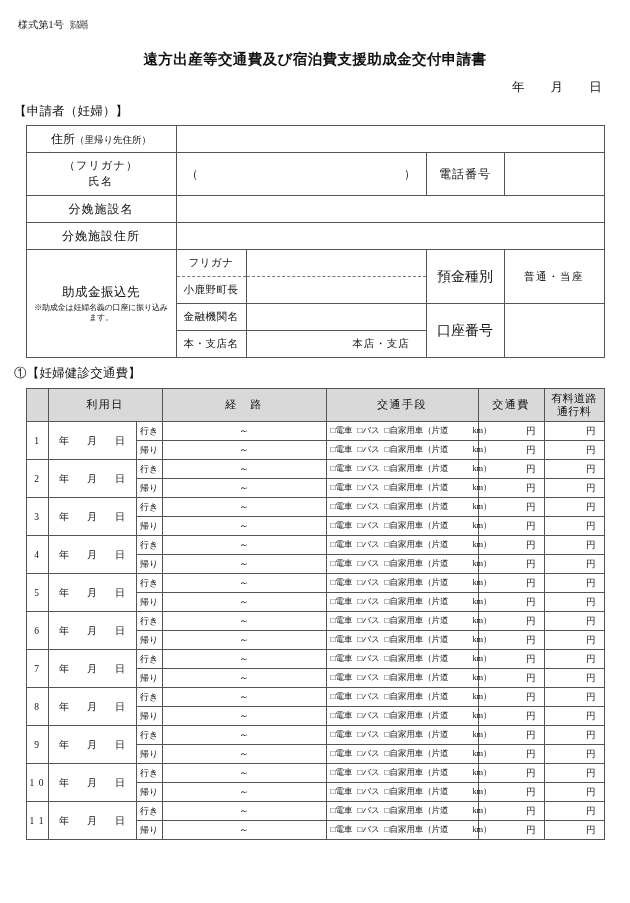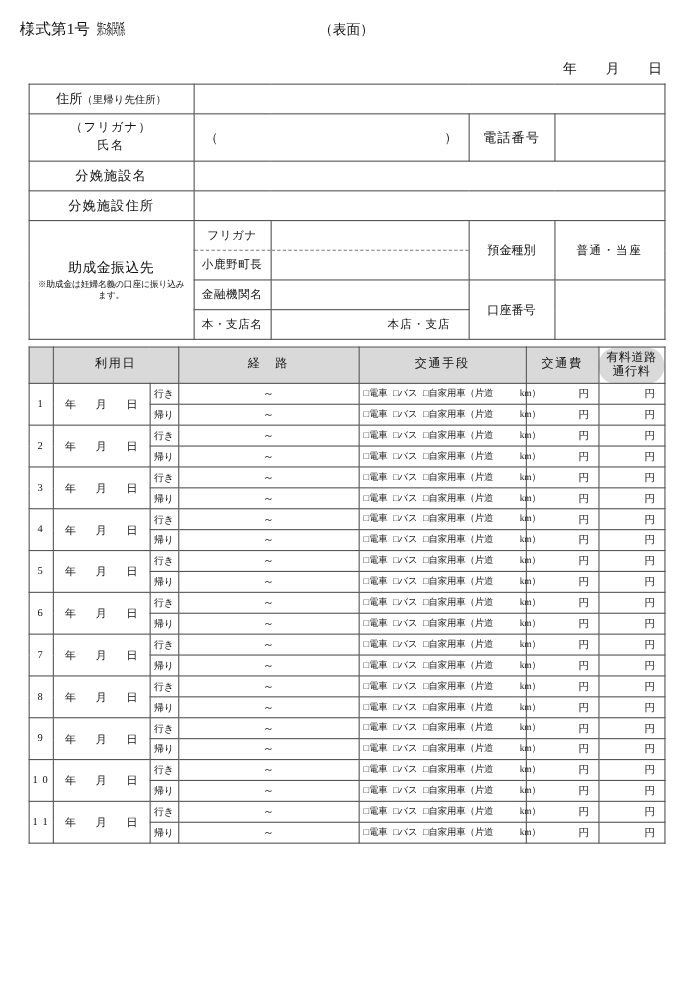--- a/index.html
+++ b/index.html
@@ -26,21 +26,21 @@
   
   .hdr-row {
     position: relative;
     height: 26px;
     margin-top: 18px;
   }
   .form-no {
     position: absolute;
     left: 18px;
     top: 0;
-    font-size: 14px;
+    font-size: 10px;
     white-space: nowrap;
     letter-spacing: 0.2px;
   }
   .form-no .clause {
     display: inline-block;
     margin-left: 6px;
     transform: scaleX(0.42);
     transform-origin: left center;
     letter-spacing: -0.5px;
   }
@@ -109,21 +109,21 @@
   .applicant {
     width: 578px;
     margin: 5px auto 0 auto;
   }
   .applicant td { height: 26px; font-family: Liberation Serif, serif; }
   .lbl {
     text-align: center;
     font-size: 12px;
     letter-spacing: 1px;
   }
-  .lbl-sm { font-size: 11px; letter-spacing: 0; }
+  .lbl-sm { font-size: 14px; letter-spacing: 0; }
   .addr-label {
     text-align: center;
     font-size: 12px;
     letter-spacing: 0;
   }
   .addr-label .sub { font-size: 9.5px; letter-spacing: 0; }
   .furigana-cell {
     text-align: center;
     font-size: 11px;
     line-height: 1.45;
@@ -180,21 +180,21 @@
     margin: 6px auto 0 auto;
   }
   .travel th {
     background: #d9d9d9;
     text-align: center;
     font-size: 11px;
     letter-spacing: 1.5px;
     height: 32px;
     line-height: 1.22;
   }
-  .travel th.two-line { letter-spacing: 0.4px; border-radius: 16px; }
+  .travel th.two-line { letter-spacing: 0.4px; }
   .travel td { height: 18px; }
   .c-no {
     text-align: center;
     font-size: 9.5px;
     letter-spacing: 1px;
   }
   .c-date {
     text-align: center;
     font-size: 10px;
     letter-spacing: 0;
@@ -225,30 +225,31 @@
 </style>
 </head>
 <body>
 
 <div class="page">
 
   <div class="hdr-row">
     <div class="form-no">
       <span>様式第1号</span><span class="clause">第5条関係</span>
     </div>
-    <div class="omote">（表面）</div>
   </div>
 
+  <div class="doc-title">遠方出産等交通費及び宿泊費支援助成金交付申請書</div>
 
   <div class="date-line">
     <span>年</span><span>月</span><span>日</span>
   </div>
 
 
 
+  <div class="sec-label">【申請者（妊婦）】</div>
 
   <table class="applicant">
     <colgroup>
       <col style="width:150px">
       <col style="width:70px">
       <col style="width:180px">
       <col style="width:78px">
       <col style="width:100px">
     </colgroup>
     <tbody>
@@ -299,20 +300,21 @@
         <td rowspan="2" class="lbl-sm" style="text-align:center">口座番号</td>
         <td rowspan="2"></td>
       </tr>
       <tr>
         <td class="bank-sub">本・支店名</td>
         <td class="branch-val">本店・支店</td>
       </tr>
     </tbody>
   </table>
 
+  <div class="sec-label">①【妊婦健診交通費】</div>
 
   <table class="travel">
     <colgroup>
       <col style="width:22px">
       <col style="width:88px">
       <col style="width:26px">
       <col style="width:164px">
       <col style="width:152px">
       <col style="width:66px">
       <col style="width:60px">

